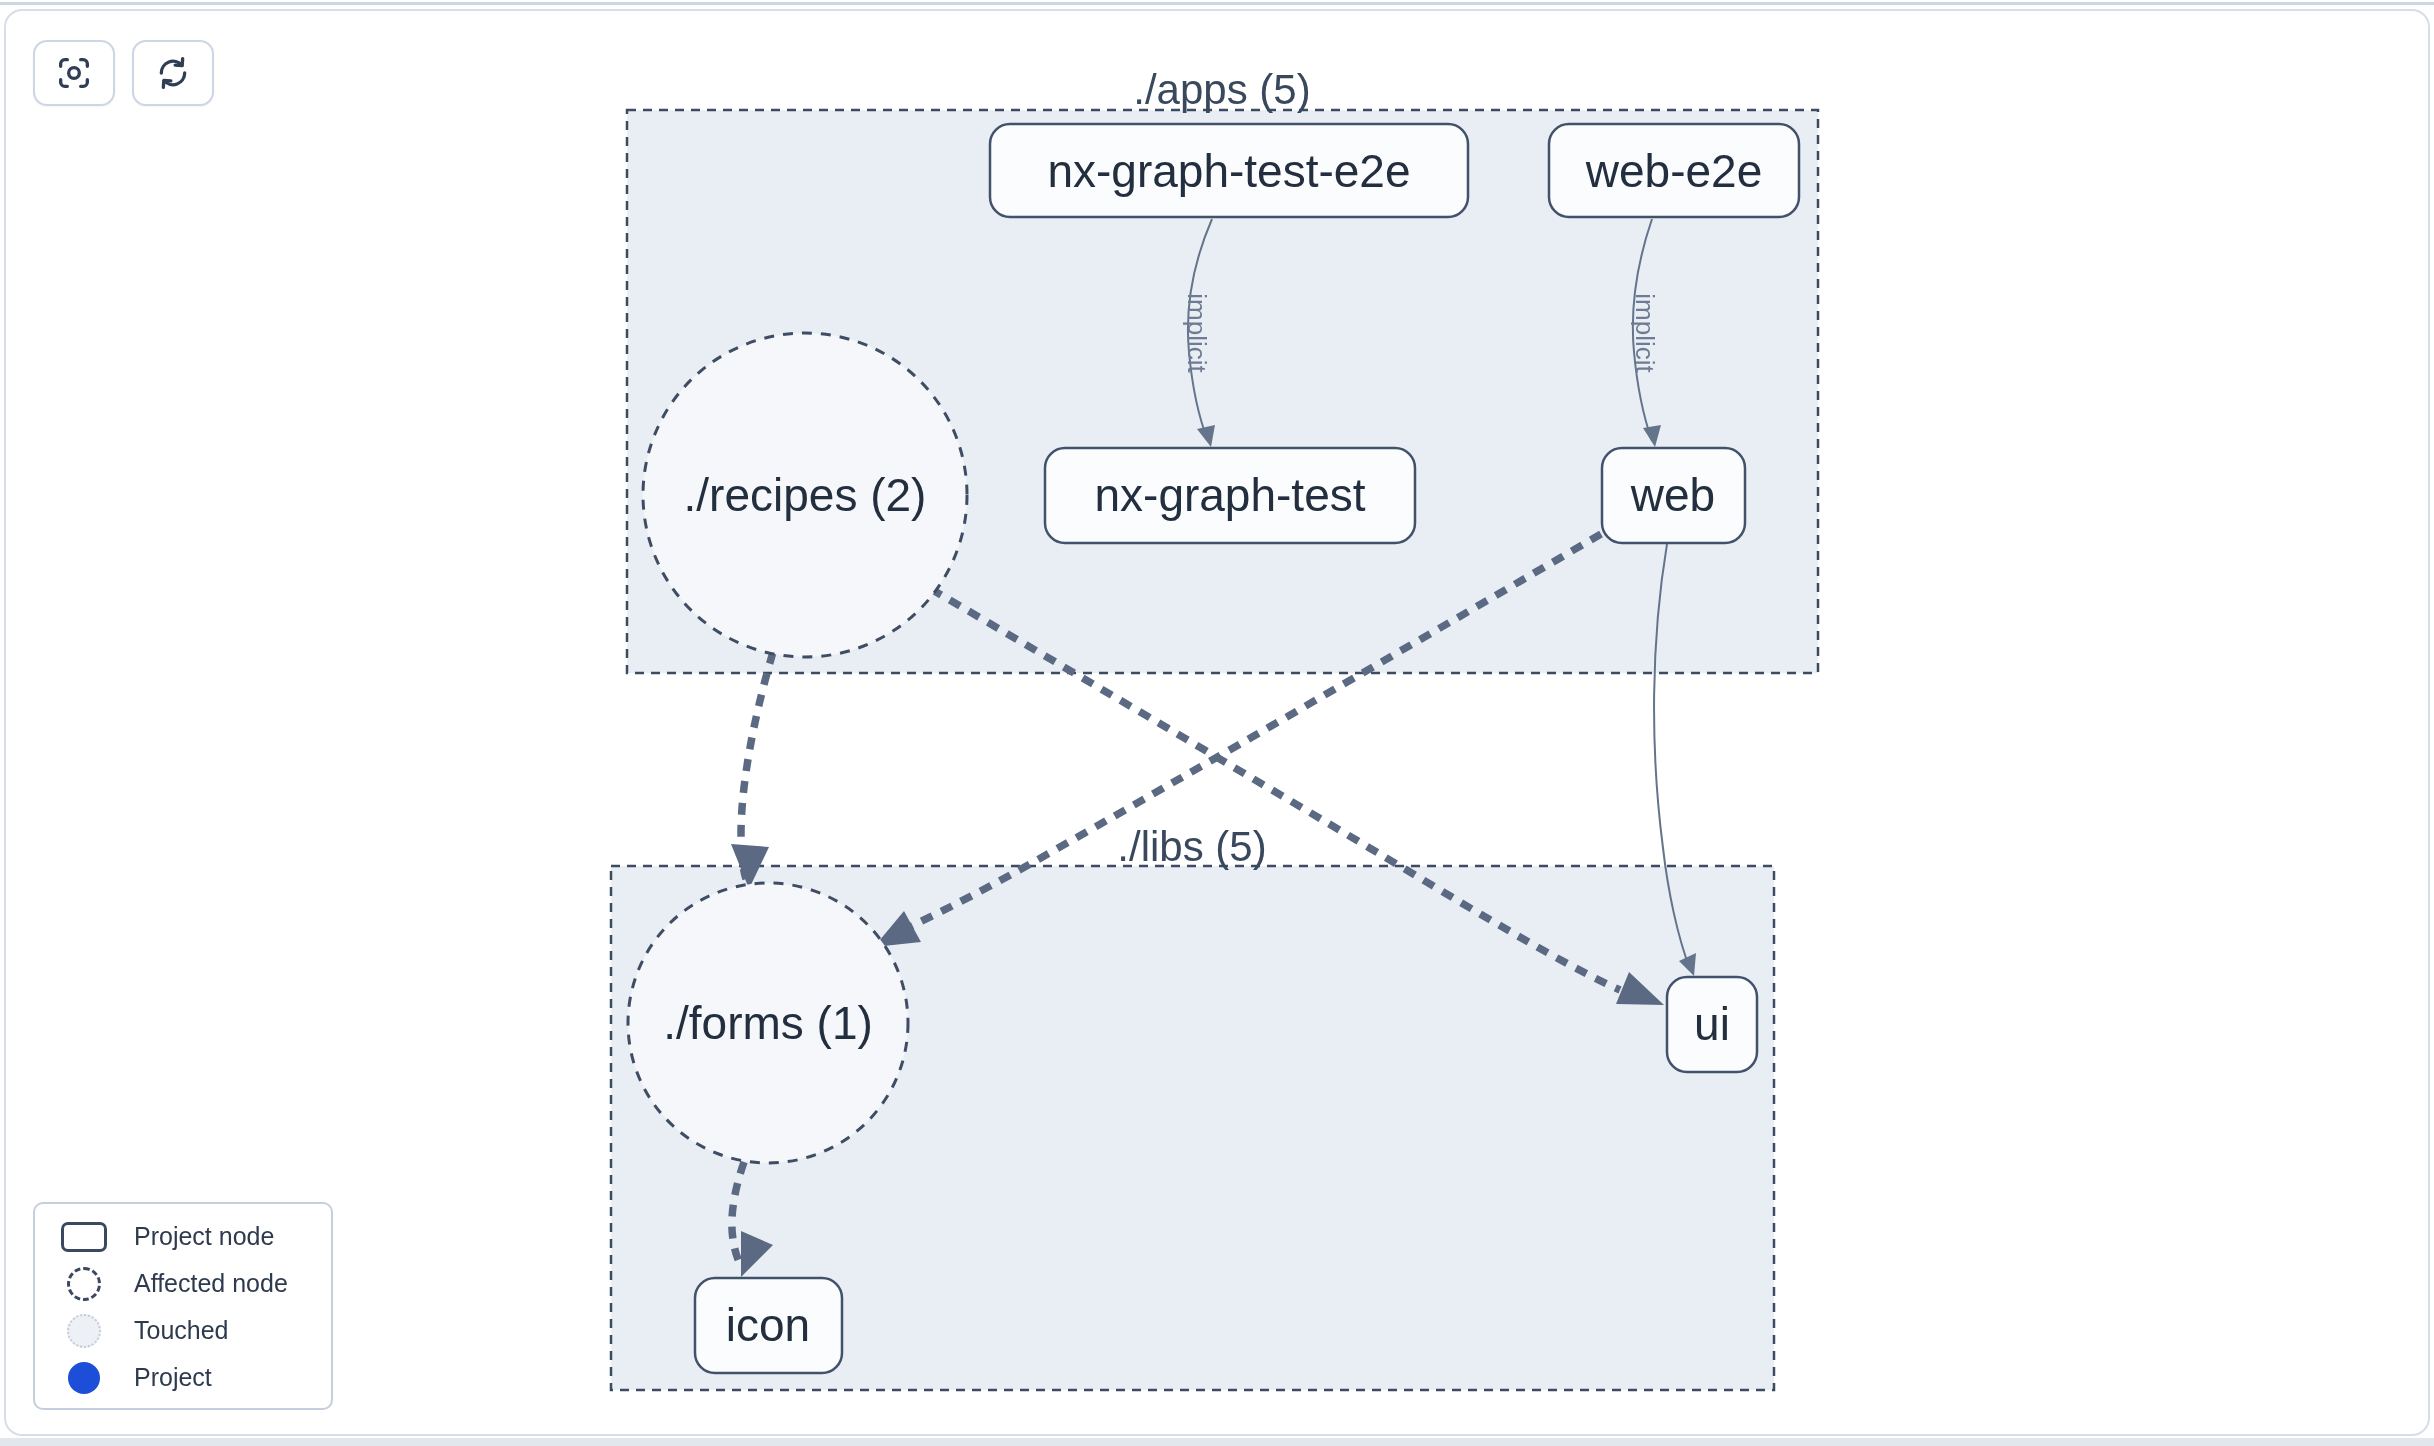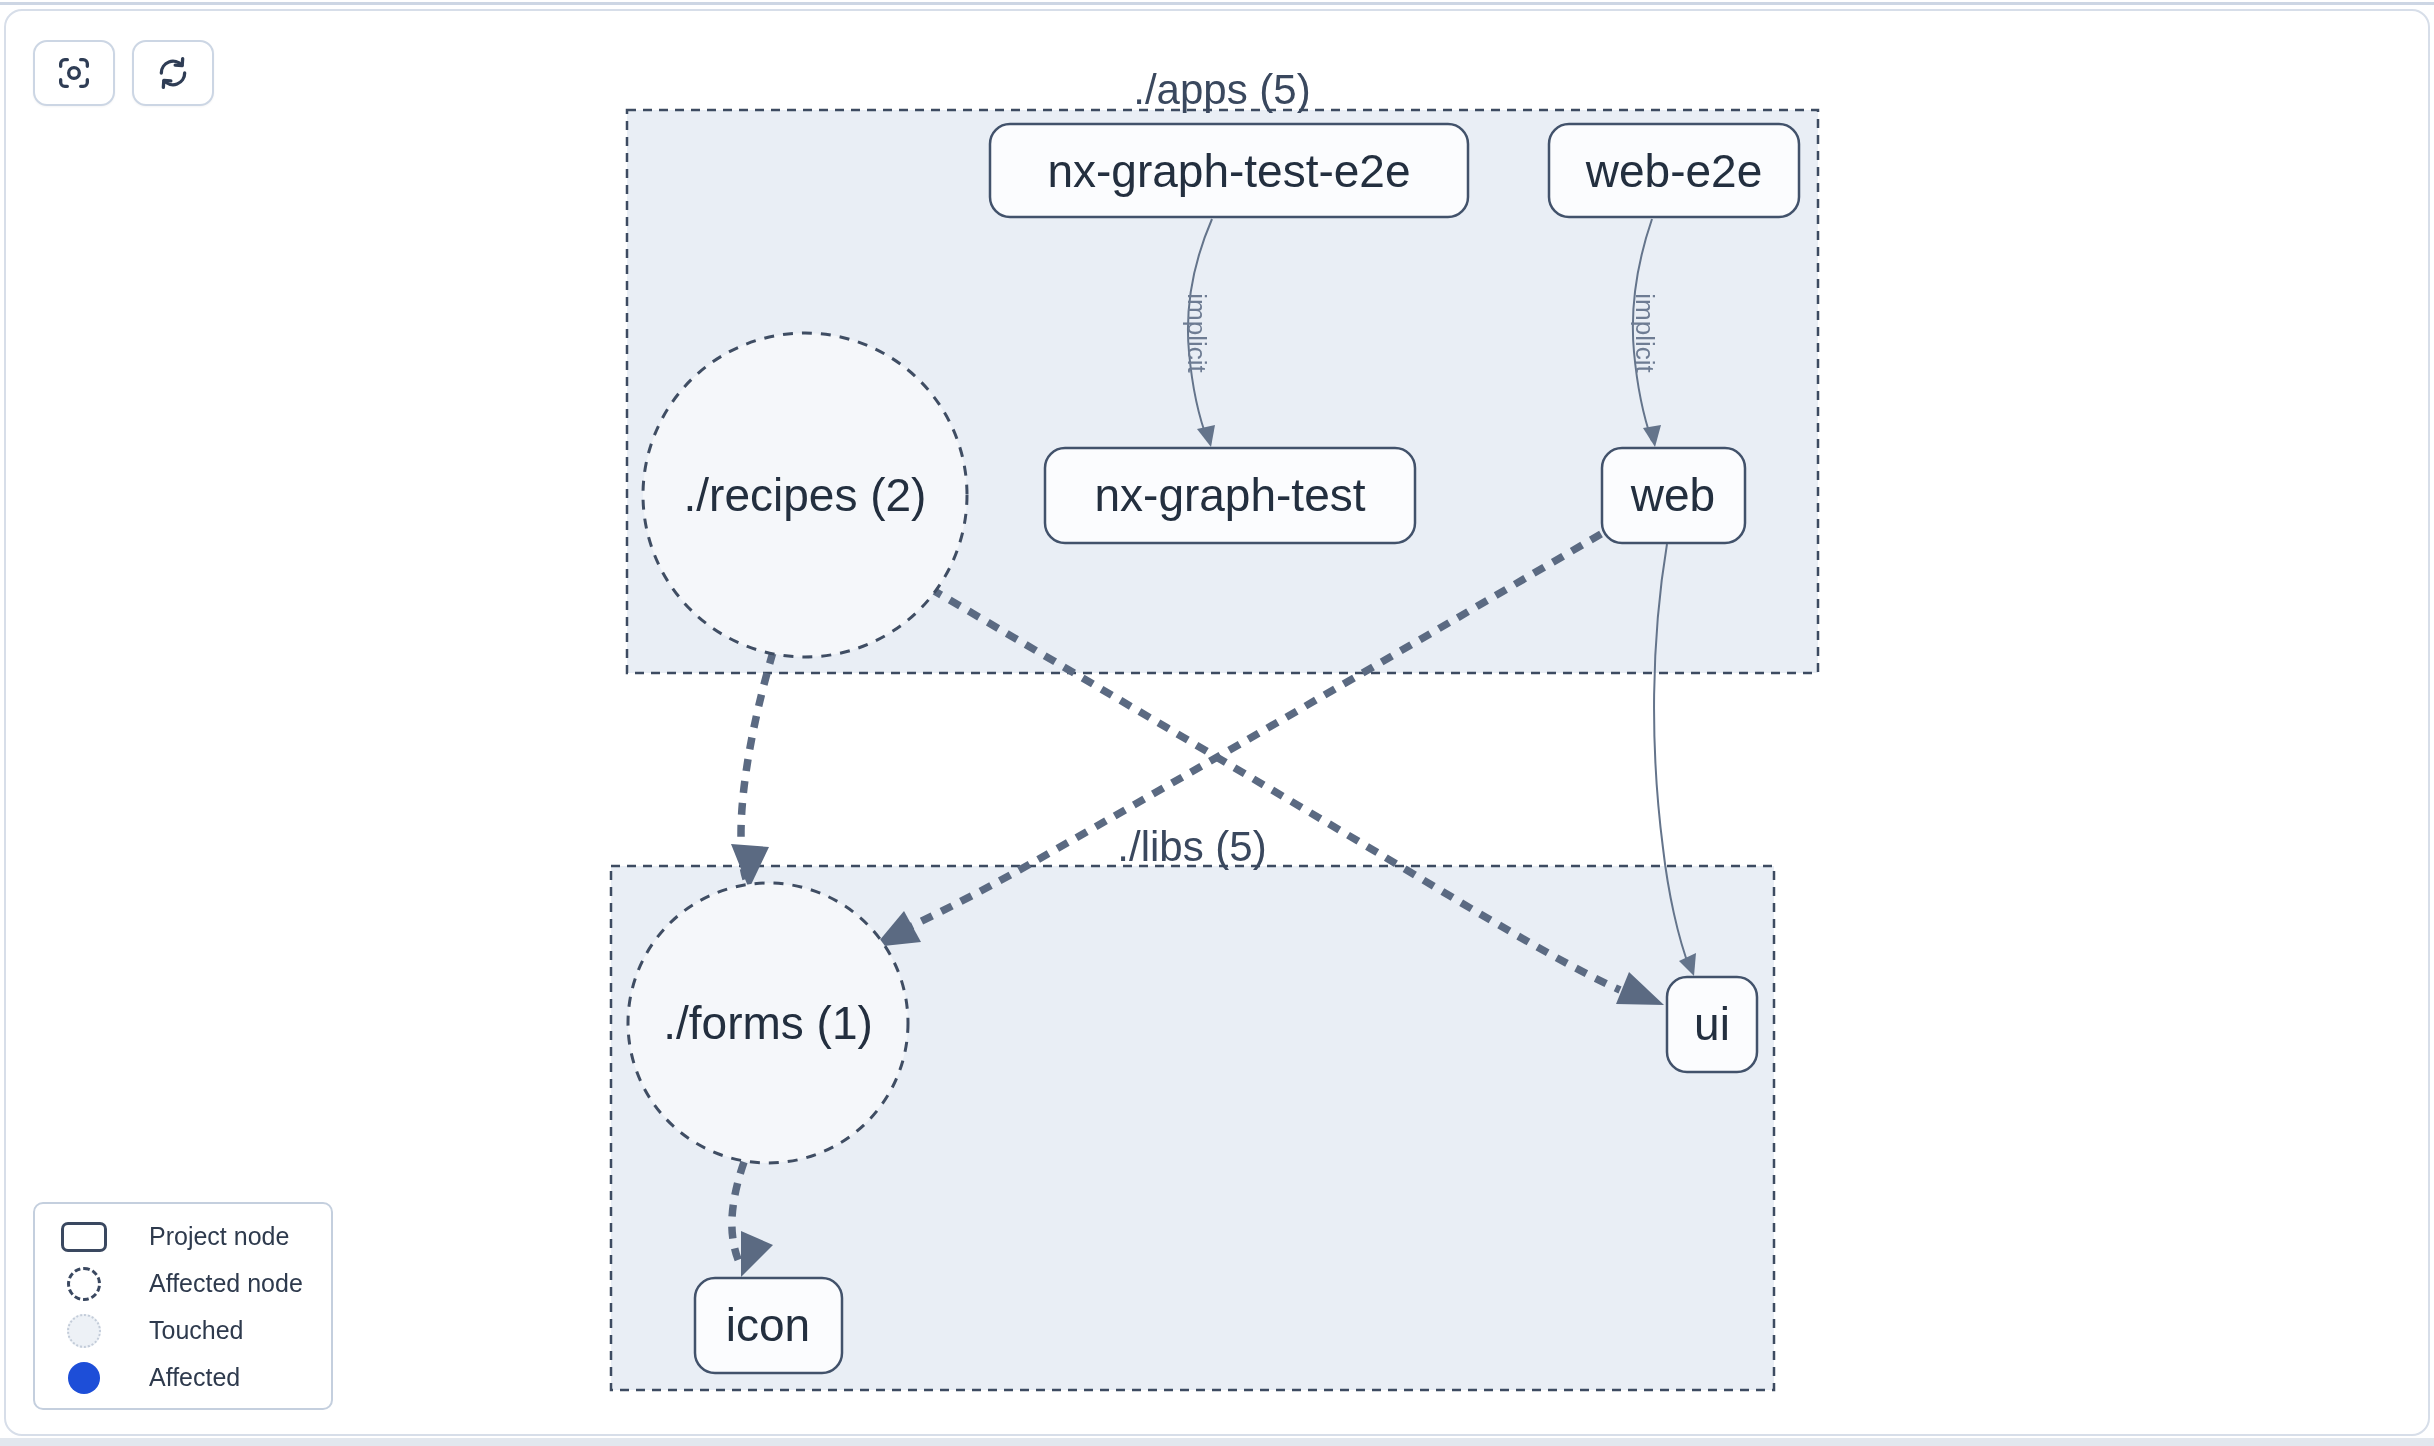--- a/index.html
+++ b/index.html
@@ -36,21 +36,21 @@
   .arrow-thick{fill:#5b6a82;stroke:none;}
   .edge-label{font-size:26px;fill:#6e7c93;text-anchor:middle;}
 
   
   .legend{
     position:absolute;left:33px;top:1202px;width:300px;height:208px;box-sizing:border-box;
     background:#fff;border:2px solid #c4cfde;border-radius:10px;z-index:5;padding-top:9px;
   }
   .legend-row{display:flex;align-items:center;height:47px;}
   .sw-col{width:66px;margin-left:16px;display:flex;justify-content:center;align-items:center;flex:none;}
-  .legend-label{font-size:25px;color:#2e3a4d;margin-left:32px;white-space:nowrap;}
+  .legend-label{font-size:25px;color:#2e3a4d;margin-left:17px;white-space:nowrap;}
   .sw-project{width:46px;height:30px;border:3px solid #3a4860;border-radius:7px;background:#fff;box-sizing:border-box;}
   .sw-composite{width:34px;height:34px;border:3px dashed #3a4860;border-radius:50%;box-sizing:border-box;}
   .sw-affected{width:34px;height:34px;border:2px dotted #c3ccd9;border-radius:50%;background:#edf1f6;box-sizing:border-box;}
   .sw-touched{width:32px;height:32px;border-radius:50%;background:#1d4ed8;}
 </style>
 </head>
 <body>
 
 <div class="top-divider"></div>
 <div class="canvas-card"></div>
@@ -174,17 +174,17 @@
   <div class="legend-row">
     <div class="sw-col">
         <div class="sw-affected"></div>
       </div>
     <div class="legend-label">Touched</div>
   </div>
   <div class="legend-row">
     <div class="sw-col">
         <div class="sw-touched"></div>
       </div>
-    <div class="legend-label">Affected</div>
+    <div class="legend-label">Project</div>
   </div>
 </div>
 
 <div class="bottom-strip"></div>
 
 </body></html>

